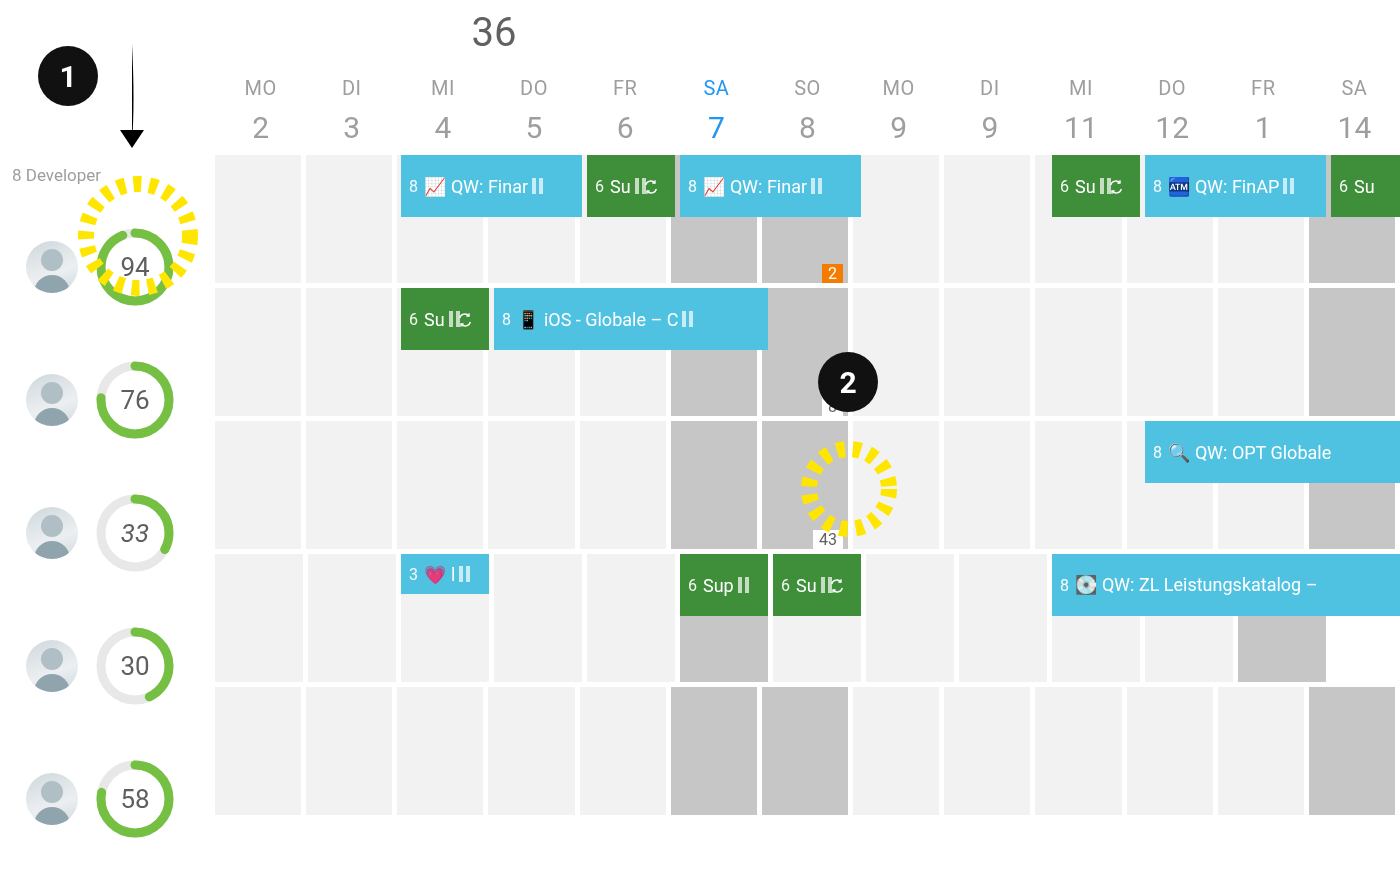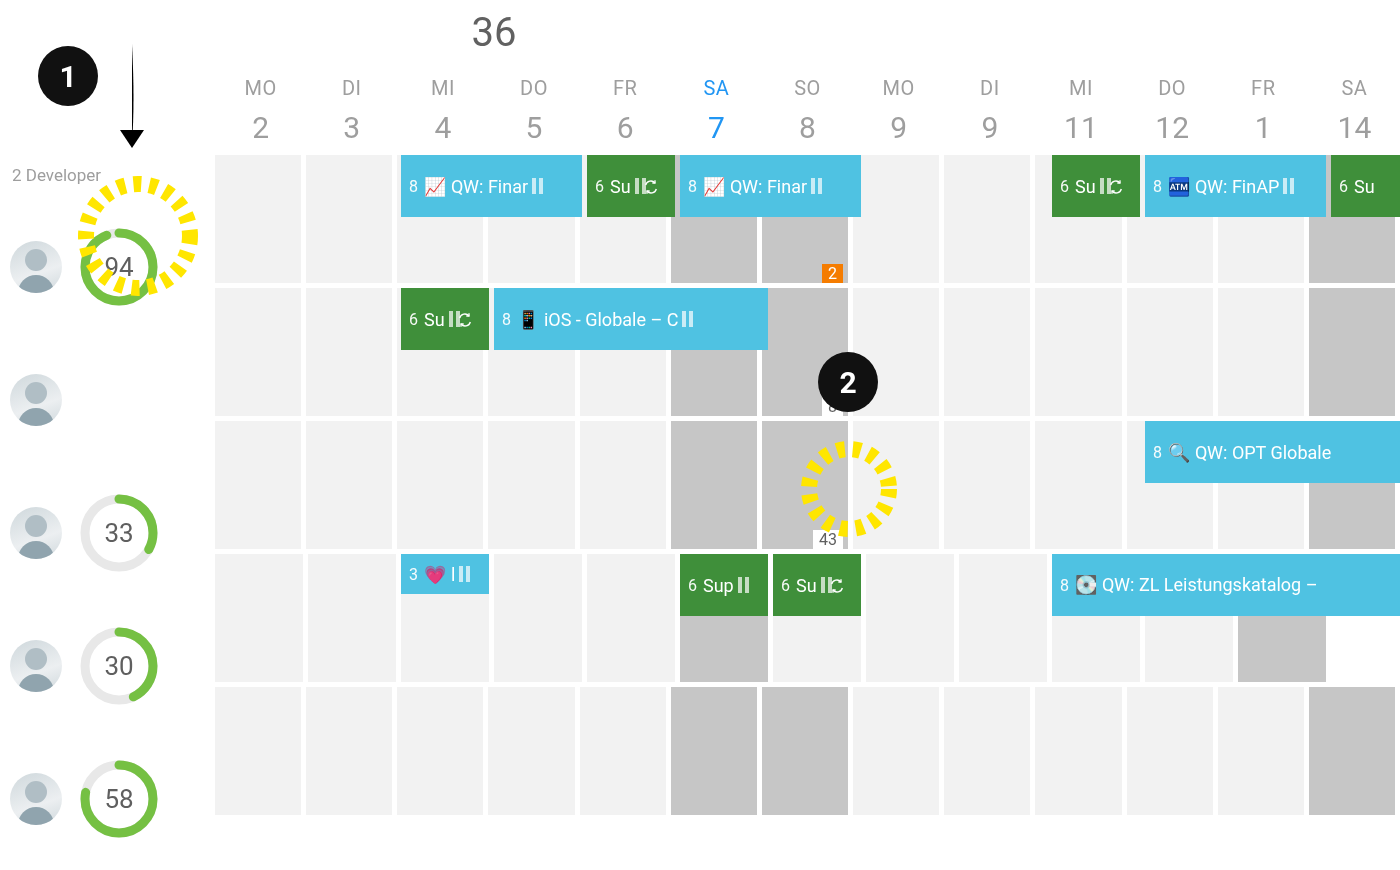--- a/index.html
+++ b/index.html
@@ -34,21 +34,21 @@
   .resources {
     position: absolute;
     top: 200px;
     left: 0;
     right: 0;
   }
   .resource {
     display: flex;
     align-items: center;
     gap: 18px;
-    padding: 0 10px;
+    padding: 0 26px;
     position: relative;
   }
   .avatar {
     width: 52px;
     height: 52px;
     border-radius: 50%;
     background: linear-gradient(160deg, #cfd8dc 0%, #eceff1 60%, #cfd8dc 100%);
     position: relative;
     overflow: hidden;
     flex: 0 0 52px;
@@ -216,36 +216,43 @@
   }
   .sunburst svg circle { stroke-dasharray: 8 8; }
 
 </style>
 </head>
 <body>
 
 <div class="app">
 
   <div class="sidebar">
-    <div class="group-label">2 Developer</div>
+    <div class="group-label">8 Developer</div>
     <div class="resources" id="resources-list">
         <div class="resource" style="height: 133px;">
           <div class="avatar"></div>
           <div class="ring">
     <svg width="78" height="78">
       <circle cx="39" cy="39" r="34" stroke="#e8e8e8" stroke-width="9" fill="none"></circle>
       <circle cx="39" cy="39" r="34" stroke="#75c043" stroke-width="9" fill="none" stroke-linecap="round" stroke-dasharray="213.62830044410595" stroke-dashoffset="12.817698026646369"></circle>
     </svg>
     <div class="ring-text">94</div>
   </div>
         </div>
         <div class="resource" style="height: 133px;">
           <div class="avatar"></div>
-        </div>
-        <div class="resource" style="height: 133px;">
+          <div class="ring">
+    <svg width="78" height="78">
+      <circle cx="39" cy="39" r="34" stroke="#e8e8e8" stroke-width="9" fill="none"></circle>
+      <circle cx="39" cy="39" r="34" stroke="#75c043" stroke-width="9" fill="none" stroke-linecap="round" stroke-dasharray="213.62830044410595" stroke-dashoffset="51.270792106585425"></circle>
+    </svg>
+    <div class="ring-text">76</div>
+  </div>
+        </div>
+        <div class="resource" style="height: 133px; font-style: italic;">
           <div class="avatar"></div>
           <div class="ring">
     <svg width="78" height="78">
       <circle cx="39" cy="39" r="34" stroke="#e8e8e8" stroke-width="9" fill="none"></circle>
       <circle cx="39" cy="39" r="34" stroke="#75c043" stroke-width="9" fill="none" stroke-linecap="round" stroke-dasharray="213.62830044410595" stroke-dashoffset="143.13096129755098"></circle>
     </svg>
     <div class="ring-text">33</div>
   </div>
         </div>
         <div class="resource" style="height: 133px;">

